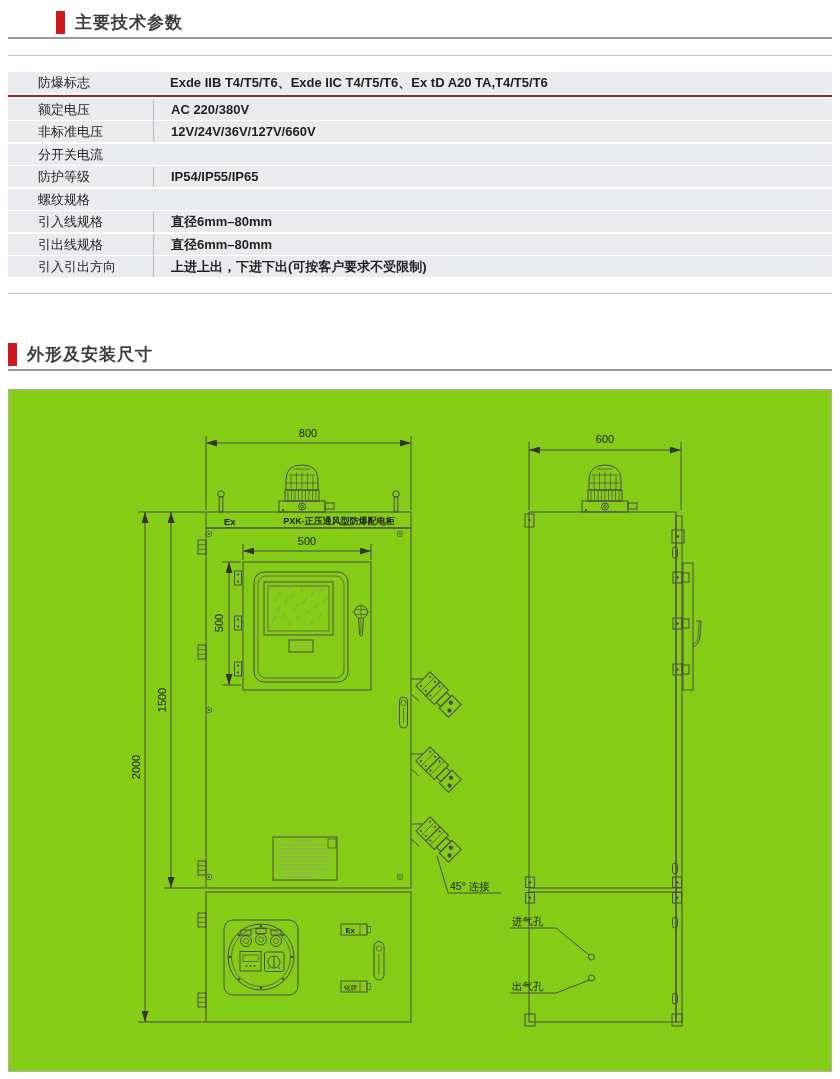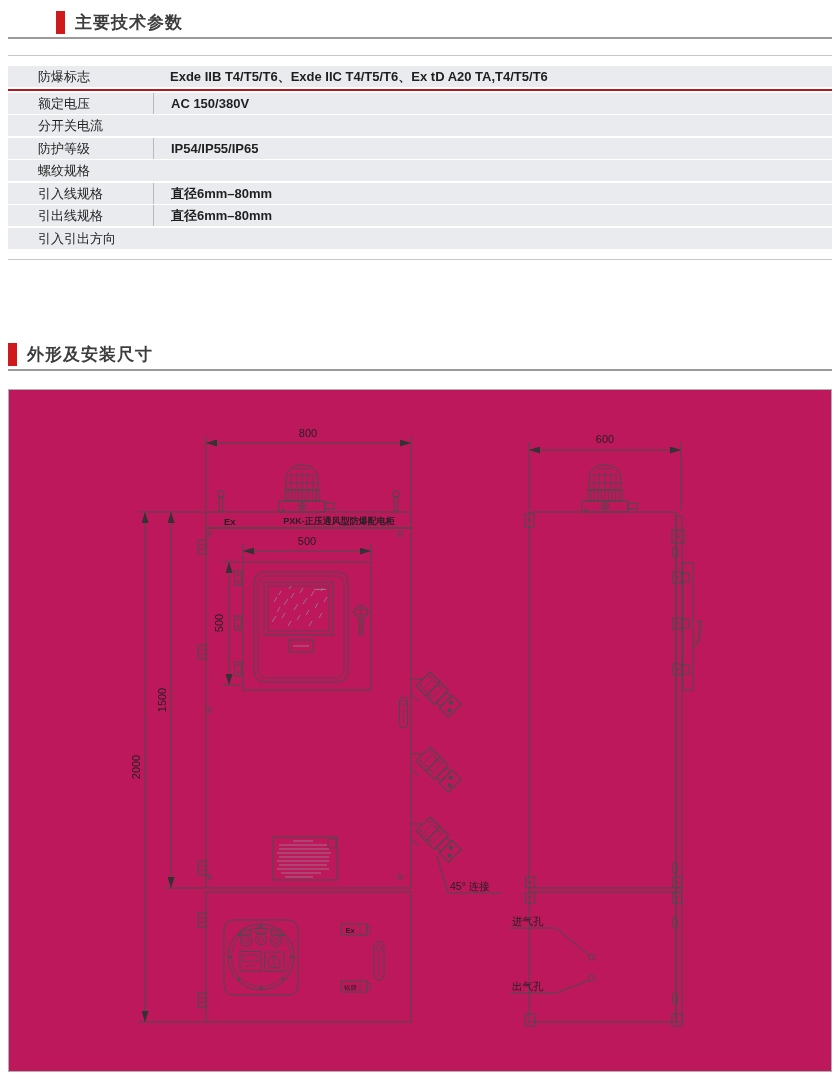--- a/index.html
+++ b/index.html
@@ -2,27 +2,27 @@
 <html><head>
 <meta charset="utf-8">
 <style>
   html,body{margin:0;padding:0;background:#ffffff;}
   body{width:840px;height:1079px;position:relative;font-family:"Liberation Sans","DejaVu Sans",sans-serif;overflow:hidden;}
   .sec-header{position:absolute;left:8px;display:flex;align-items:center;gap:10px;height:24px;}
   .sec-bullet{width:9px;height:23px;background:#ce1a1d;}
   .sec-title{font-size:17px;font-weight:bold;color:#3d3d3d;letter-spacing:1px;}
   .sec-rule{position:absolute;left:8px;width:824px;height:2px;background:#9a9a9a;}
   .spec-table{position:absolute;left:8px;top:55px;width:824px;display:flex;flex-direction:column;gap:1.5px;
-              border-top:1px solid #c9c9c9;border-bottom:1px solid #c9c9c9;padding:10px 0;}
+              border-top:1px solid #c9c9c9;border-bottom:1px solid #c9c9c9;padding:16px 0;}
   .srow{display:flex;background:#e9ebee;height:21px;line-height:21px;font-size:13px;color:#1f1f1f;}
   .sl{flex:0 0 115px;padding-left:30px;}
   .sv{flex:1;padding-left:17px;border-left:1px solid #b7bac0;font-weight:bold;}
   .srow.first .sv{border-left:none;}
   .red-div{height:2.5px;background:#b21a20;}
-  .drawing-box{position:absolute;left:8px;top:389px;width:822px;height:681px;border:1px solid #b0b0b0;background:#be185d;}
+  .drawing-box{position:absolute;left:8px;top:389px;width:822px;height:681px;border:1px solid #b0b0b0;background:#84cc16;}
   svg text{fill:#222;}
   .ln{stroke:#4a4a4a;fill:none;stroke-width:1;}
   .lt{stroke:#4a4a4a;fill:none;stroke-width:0.7;}
   .fil{fill:#4a4a4a;stroke:none;}
   .hatch{stroke:#8a8a8a;stroke-width:0.8;fill:none;}
   .tiny{stroke:#999;stroke-width:0.7;fill:none;}
   .dimt{font-size:11px;}
   .cjk{font-size:10.5px;}
 </style>
 </head>
@@ -35,21 +35,25 @@
 <div class="sec-rule" style="top:37px;"></div>
 
 <div class="spec-table">
   <div class="srow first">
     <div class="sl">防爆标志</div>
     <div class="sv">Exde IIB T4/T5/T6、Exde IIC T4/T5/T6、Ex tD  A20 TA,T4/T5/T6</div>
   </div>
   <div class="red-div"></div>
   <div class="srow">
     <div class="sl">额定电压</div>
-    <div class="sv">AC 150/380V</div>
+    <div class="sv">AC 220/380V</div>
+  </div>
+  <div class="srow">
+    <div class="sl">非标准电压</div>
+    <div class="sv">12V/24V/36V/127V/660V</div>
   </div>
   <div class="srow">
     <div class="sl">分开关电流</div>
   </div>
   <div class="srow">
     <div class="sl">防护等级</div>
     <div class="sv">IP54/IP55/IP65</div>
   </div>
   <div class="srow">
     <div class="sl">螺纹规格</div>
@@ -57,20 +61,21 @@
   <div class="srow">
     <div class="sl">引入线规格</div>
     <div class="sv">直径6mm–80mm</div>
   </div>
   <div class="srow">
     <div class="sl">引出线规格</div>
     <div class="sv">直径6mm–80mm</div>
   </div>
   <div class="srow">
     <div class="sl">引入引出方向</div>
+    <div class="sv">上进上出，下进下出(可按客户要求不受限制)</div>
   </div>
 </div>
 
 <div class="sec-header" style="top:342px;align-items:center;">
   <div class="sec-bullet"></div>
   <div class="sec-title">外形及安装尺寸</div>
 </div>
 <div class="sec-rule" style="top:369px;"></div>
 
 <div class="drawing-box">

